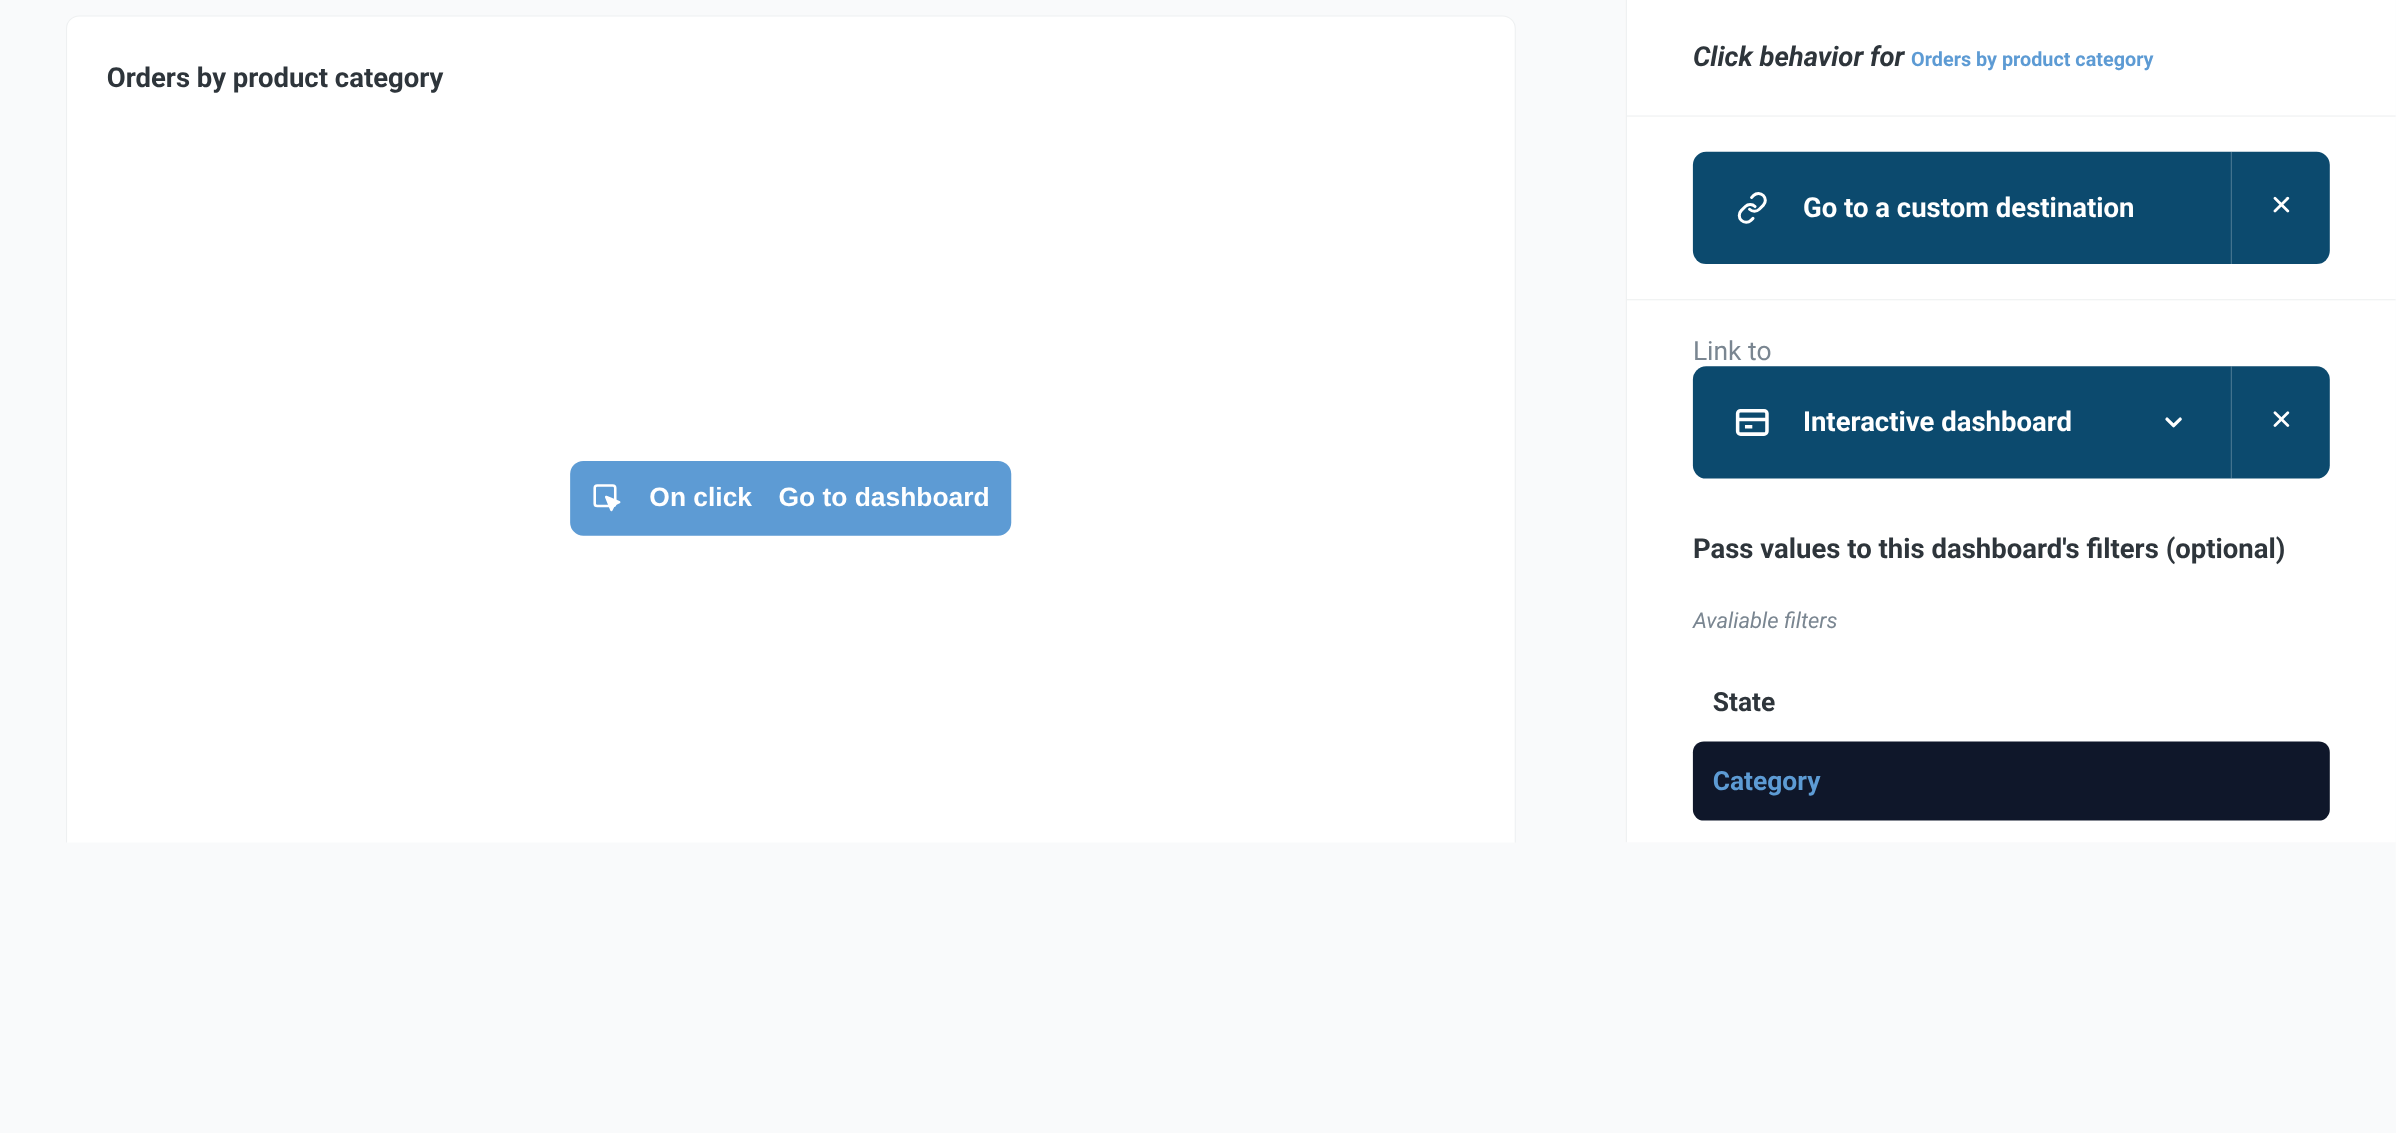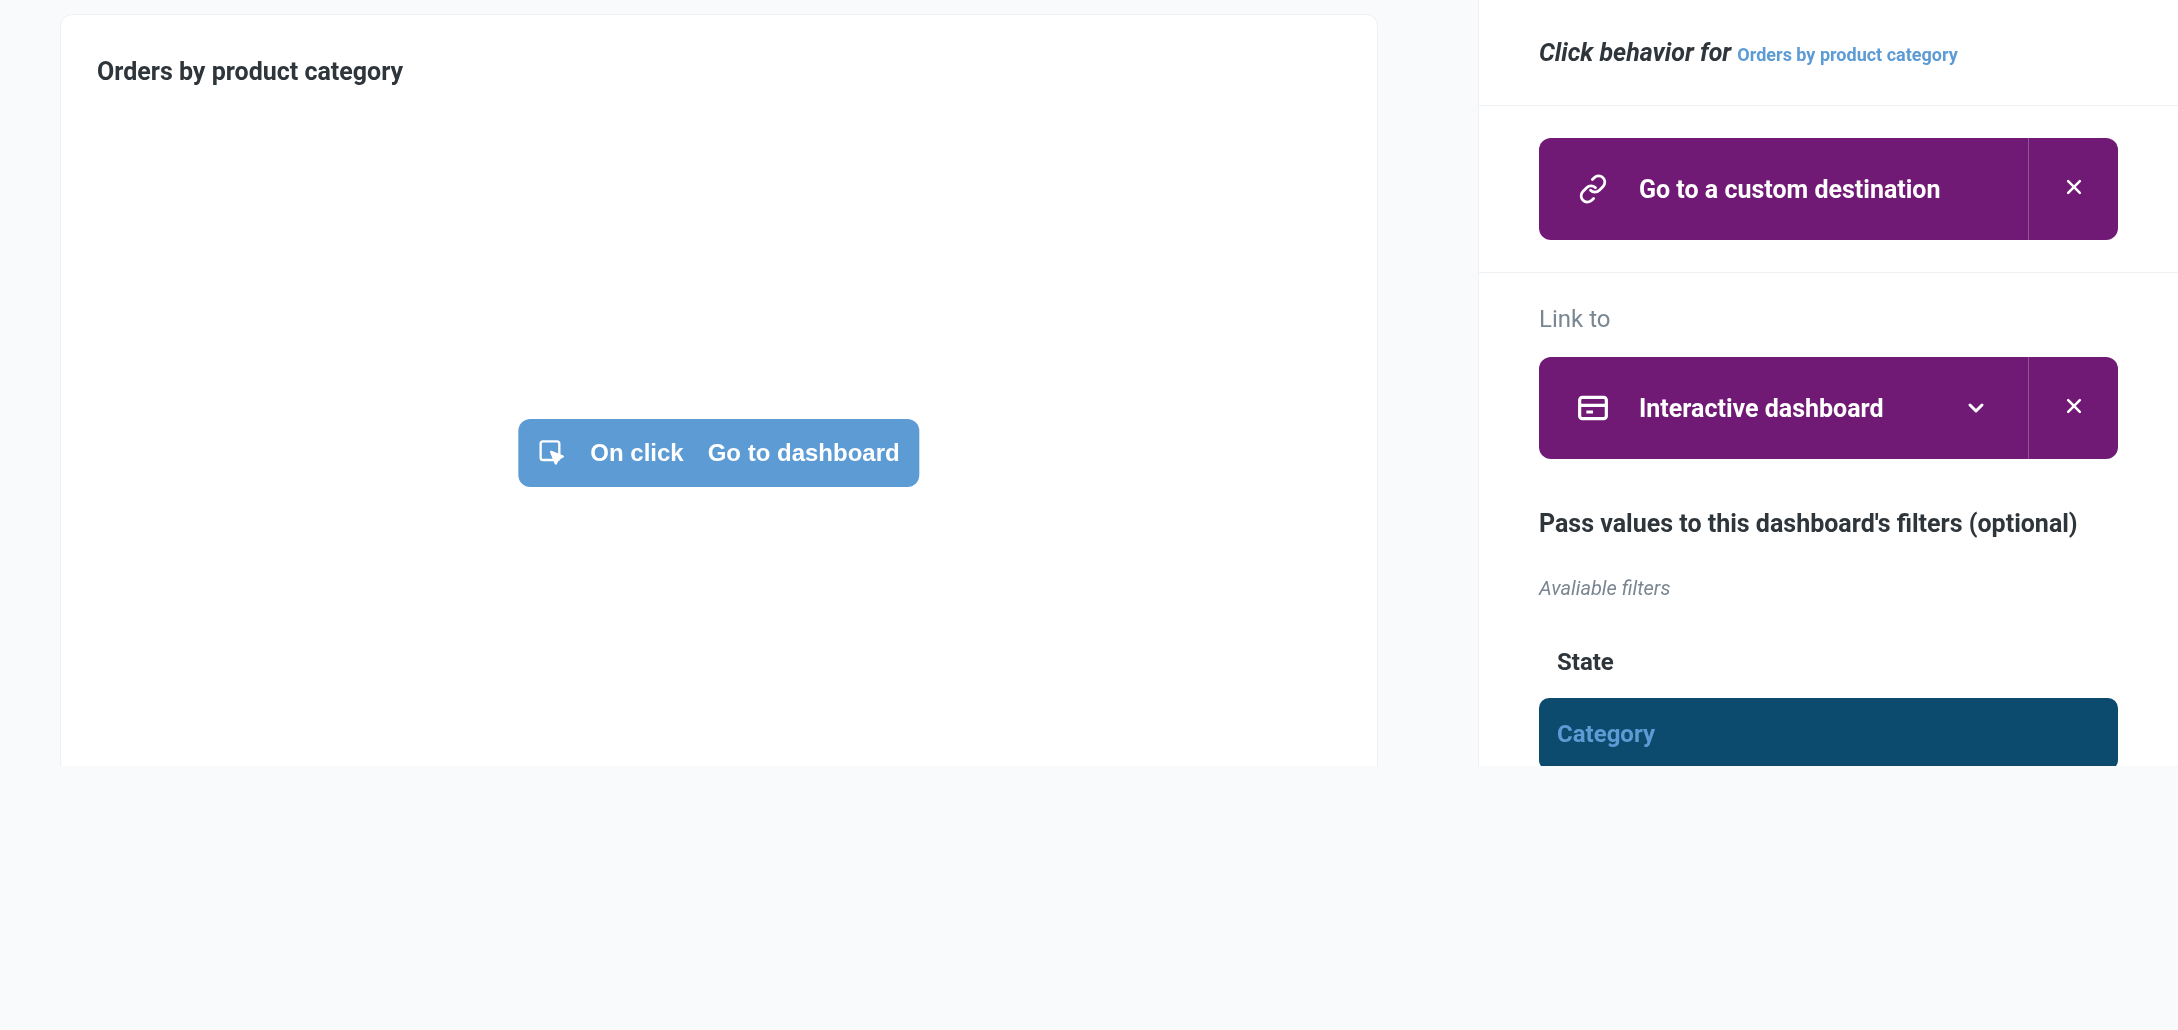--- a/index.html
+++ b/index.html
@@ -94,21 +94,21 @@
     .panel-section {
       padding: 32px 60px;
       border-bottom: 1px solid #eef0f1;
     }
     .panel-section.no-border {
       border-bottom: none;
     }
 
     .action-row {
       display: flex;
-      background: #701a75;
+      background: #0c4a6e;
       border-radius: 12px;
       overflow: hidden;
       height: 102px;
     }
     .action-main {
       flex: 1;
       display: flex;
       align-items: center;
       gap: 30px;
       padding: 0 38px;
@@ -140,21 +140,20 @@
       justify-content: center;
       width: 28px;
       height: 28px;
       margin-left: auto;
     }
 
     .section-label {
       font-size: 24px;
       color: #7a8691;
       font-weight: 400;
-      margin-bottom: 24px;
     }
 
     .subsection-title {
       font-size: 25px;
       font-weight: 700;
       color: #2e353b;
       margin-bottom: 38px;
     }
     .subsection-label {
       font-size: 20px;
@@ -166,21 +165,21 @@
 
     .filter-item {
       font-size: 24px;
       font-weight: 700;
       color: #2e353b;
       padding: 22px 18px;
       border-radius: 10px;
       cursor: pointer;
     }
     .filter-item.selected {
-      background: #0c4a6e;
+      background: #0f172a;
       color: #5d9bd4;
     }
   </style>
 </head>
 <body>
 
 <div class="app">
 
   <div class="main-area">
     <div class="card">

